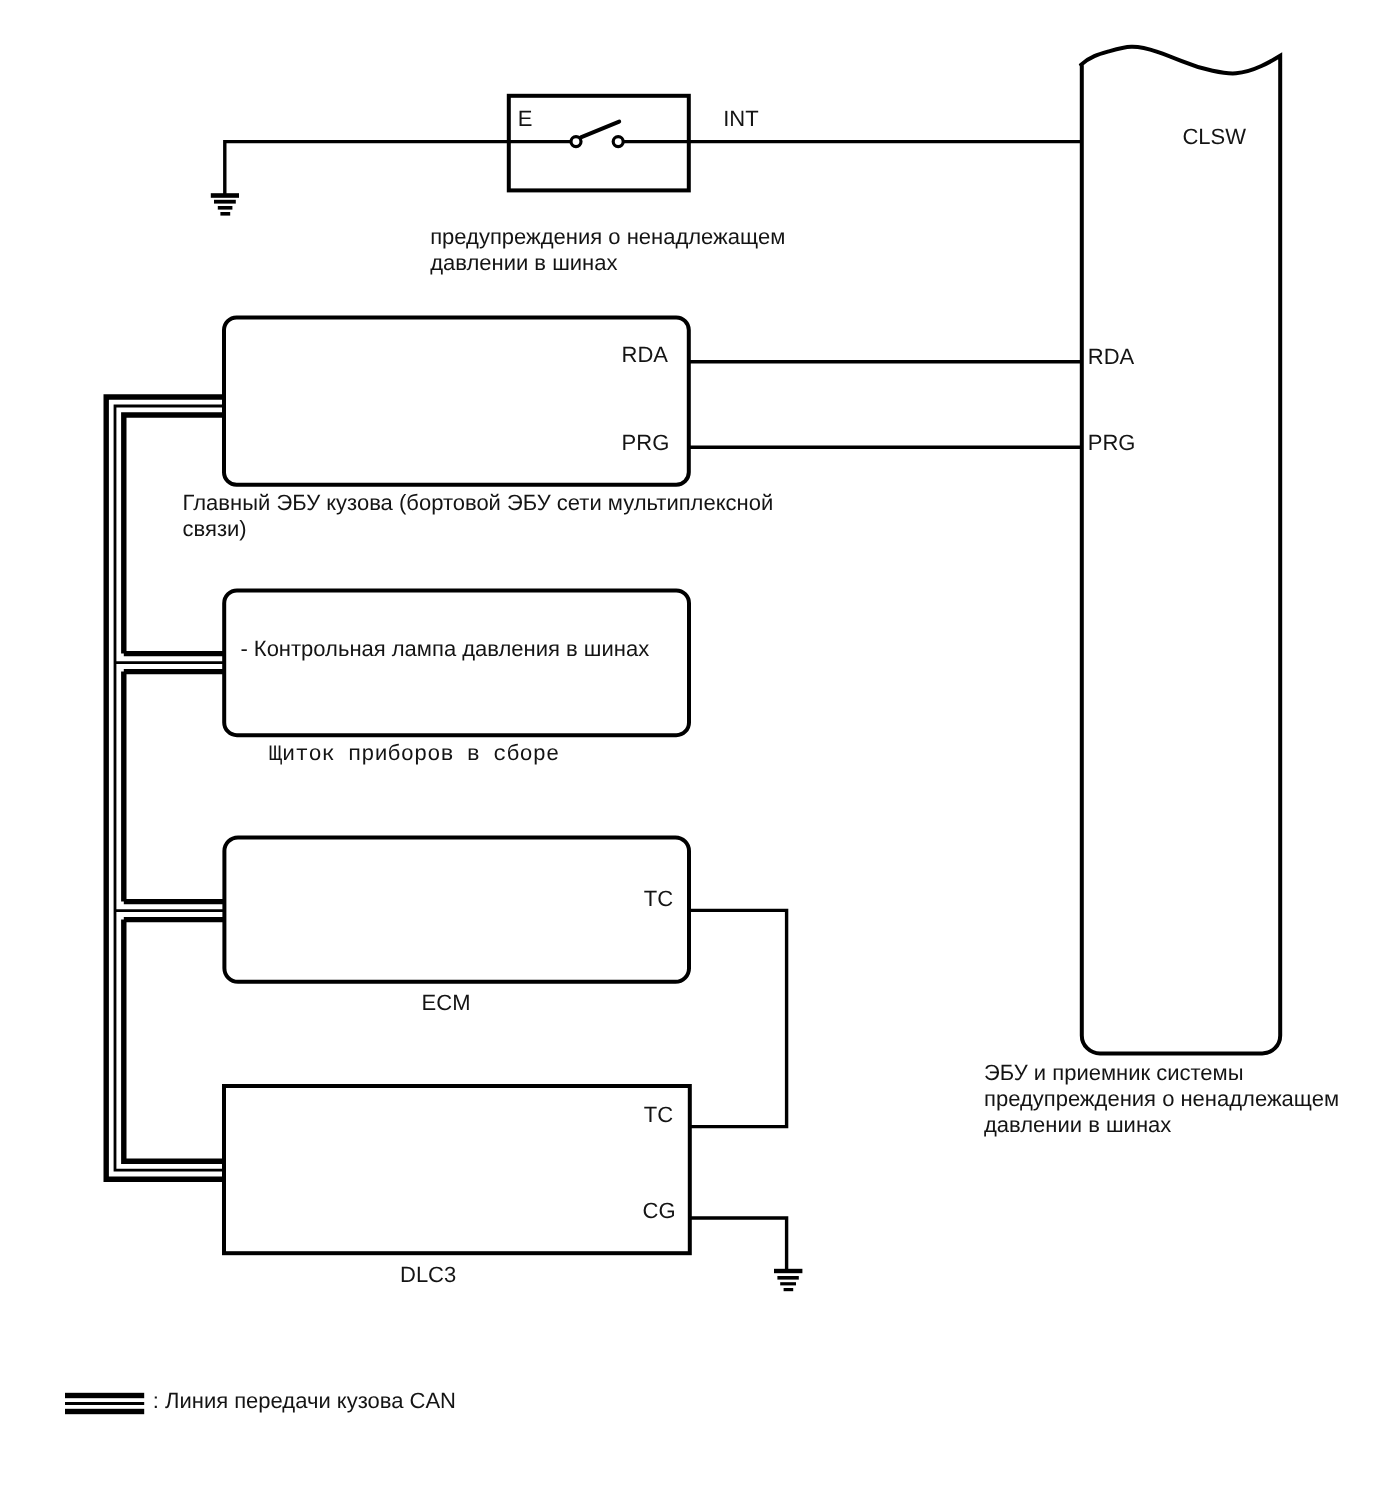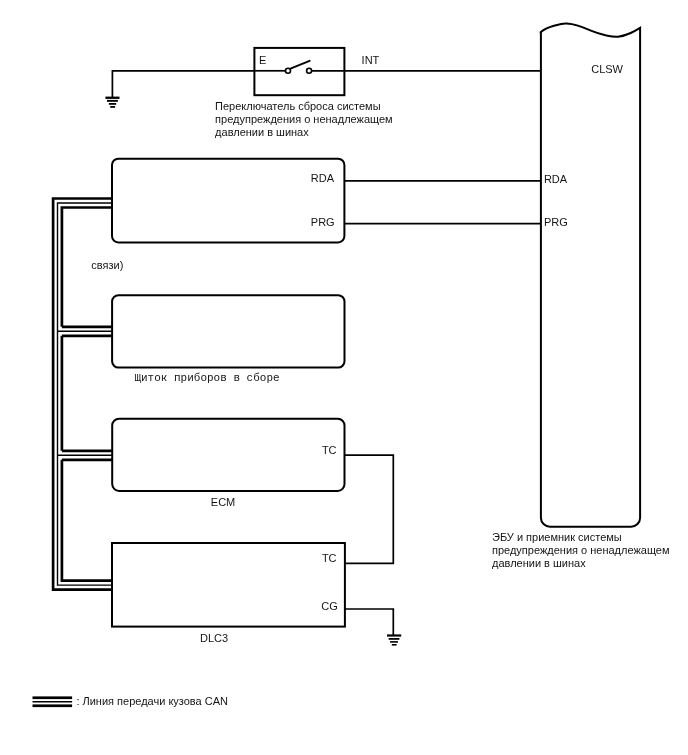--- a/index.html
+++ b/index.html
@@ -79,29 +79,30 @@
   <g fill="#000">
     <rect x="32.5" y="696.4" width="39.6" height="2.7"></rect>
     <rect x="32.5" y="701" width="39.6" height="1.5"></rect>
     <rect x="32.5" y="704.4" width="39.6" height="2.7"></rect>
   </g>
 </svg>
 
 <div class="pin" style="left:258.9px;top:53.5px;">E</div>
 <div class="pin" style="left:321.6px;top:53.5px;padding-left:40px;">INT</div>
 
-<div class="lbl" style="left:215.1px;top:99.6px;">Переключатель сброса системы</div>
 <div class="lbl" style="left:215.1px;top:112.6px;">предупреждения о ненадлежащем</div>
 <div class="lbl" style="left:215.1px;top:125.6px;">давлении в шинах</div>
 
 <div class="pin" style="left:310.8px;top:171.6px;">RDA</div>
 <div class="pin" style="left:310.8px;top:215.5px;">PRG</div>
 
+<div class="lbl" style="left:91.3px;top:245.7px;">Главный ЭБУ кузова (бортовой ЭБУ сети мультиплексной</div>
 <div class="lbl" style="left:91.3px;top:258.7px;">связи)</div>
 
+<div class="lbl" style="left:120.2px;top:319.3px;">- Контрольная лампа давления в шинах</div>
 <div class="lbl" style="left:134.4px;top:372.4px;font-family:Liberation Mono, monospace;">Щиток приборов в сборе</div>
 
 <div class="pin" style="left:321.9px;top:443.5px;">TC</div>
 <div class="lbl" style="left:210.8px;top:495.5px;">ECM</div>
 
 <div class="pin" style="left:321.9px;top:552.4px;">TC</div>
 <div class="pin" style="left:321.3px;top:599.5px;">CG</div>
 <div class="lbl" style="left:200px;top:631.5px;">DLC3</div>
 
 <div class="pin" style="left:544.2px;top:63.1px;margin-left:47px;">CLSW</div>

